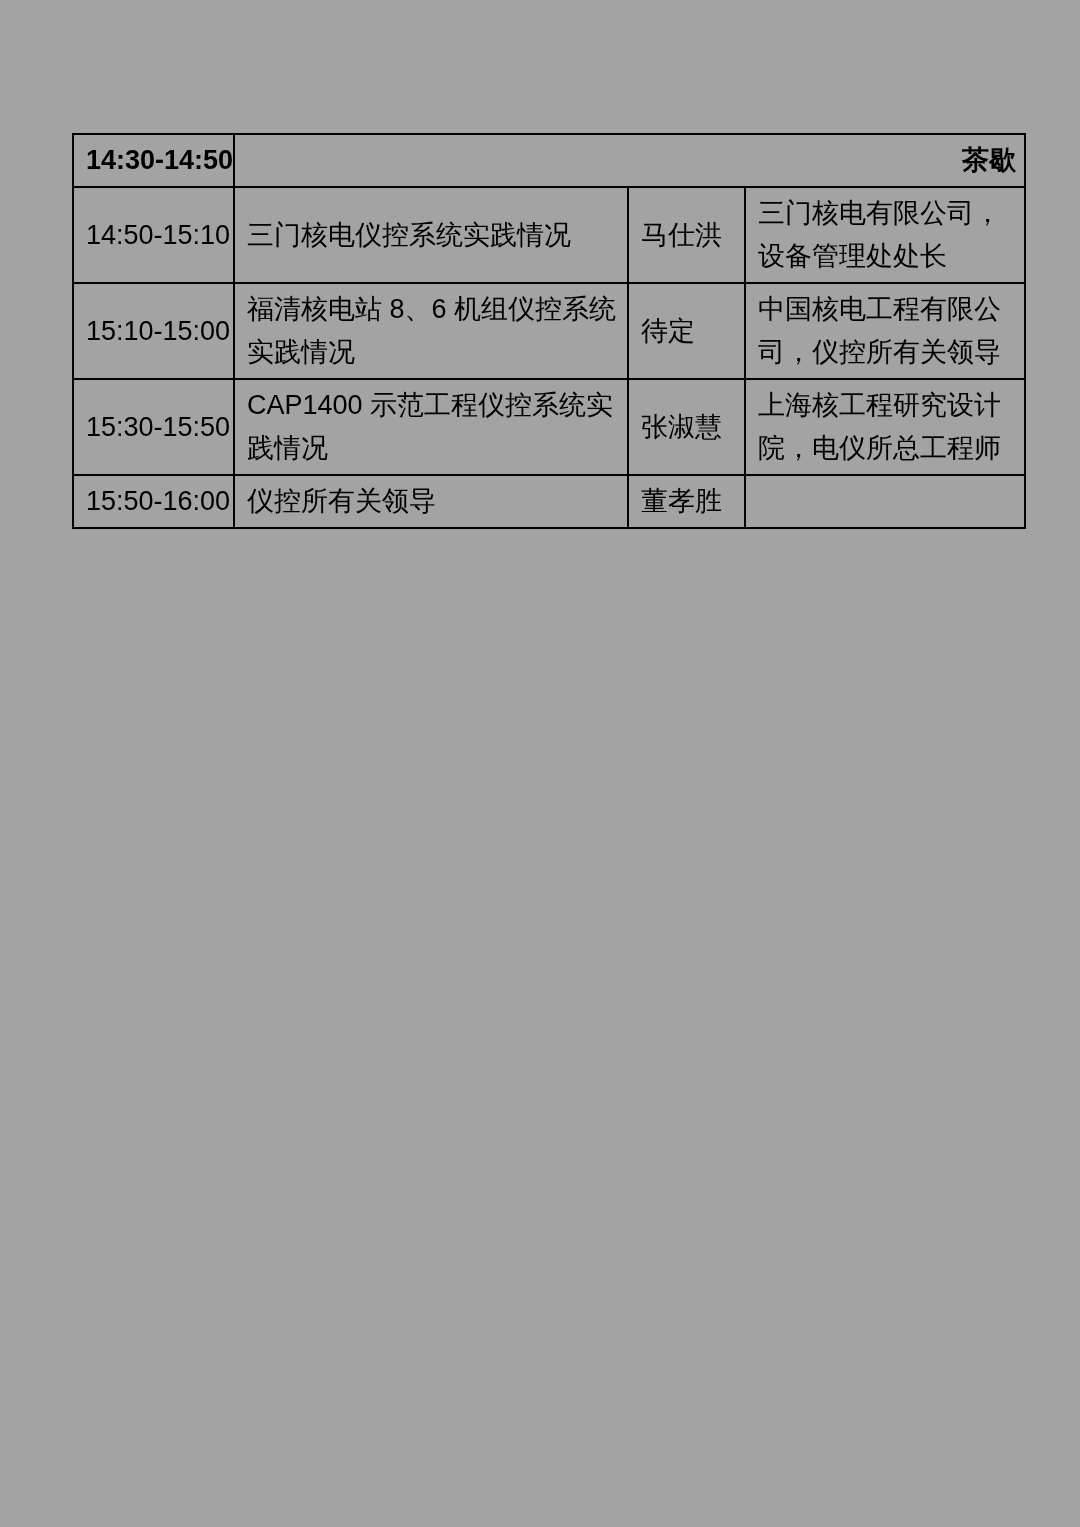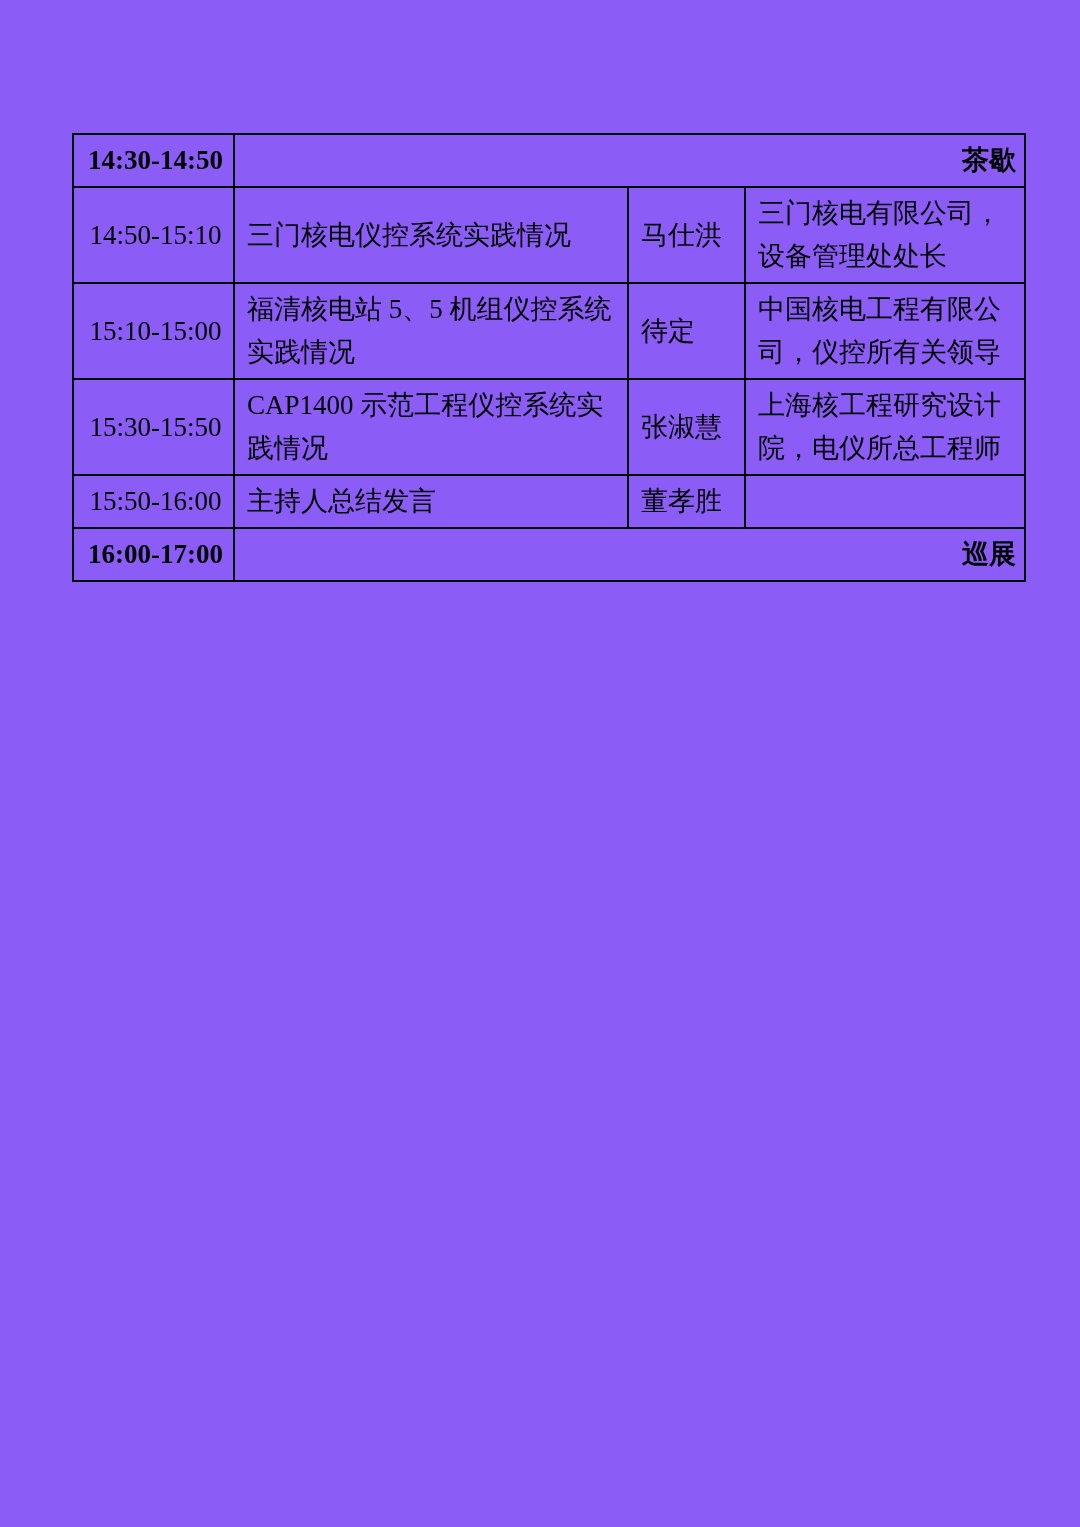--- a/index.html
+++ b/index.html
@@ -4,23 +4,23 @@
 <style>
   html, body {
     margin: 0;
     padding: 0;
     background: #ffffff;
   }
   .page {
     position: relative;
     width: 1080px;
     height: 1527px;
-    background: #8b5cf6;
+    background: #a3a3a3;
     overflow: hidden;
-    font-family: Liberation Serif, serif;
+    font-family: Liberation Sans, sans-serif;
     color: #000000;
   }
   table.agenda {
     position: absolute;
     left: 72px;
     top: 133px;
     width: 952px;
     border-collapse: collapse;
     table-layout: fixed;
   }
@@ -69,35 +69,31 @@
         <td class="merged bold" colspan="3">茶歇</td>
       </tr>
       <tr class="r-talk1">
         <td class="time">14:50-15:10</td>
         <td>三门核电仪控系统实践情况</td>
         <td>马仕洪</td>
         <td>三门核电有限公司，设备管理处处长</td>
       </tr>
       <tr class="r-talk2">
         <td class="time">15:10-15:00</td>
-        <td>福清核电站 5、5 机组仪控系统实践情况</td>
+        <td>福清核电站 8、6 机组仪控系统实践情况</td>
         <td>待定</td>
         <td>中国核电工程有限公司，仪控所有关领导</td>
       </tr>
       <tr class="r-talk3">
         <td class="time">15:30-15:50</td>
         <td>CAP1400 示范工程仪控系统实践情况</td>
         <td>张淑慧</td>
         <td>上海核工程研究设计院，电仪所总工程师</td>
       </tr>
       <tr class="r-sum">
         <td class="time">15:50-16:00</td>
-        <td>主持人总结发言</td>
+        <td>仪控所有关领导</td>
         <td>董孝胜</td>
         <td></td>
-      </tr>
-      <tr class="r-tour">
-        <td class="time bold">16:00-17:00</td>
-        <td class="merged bold" colspan="3">巡展</td>
       </tr>
     </tbody>
   </table>
 </div>
 
 </body></html>

